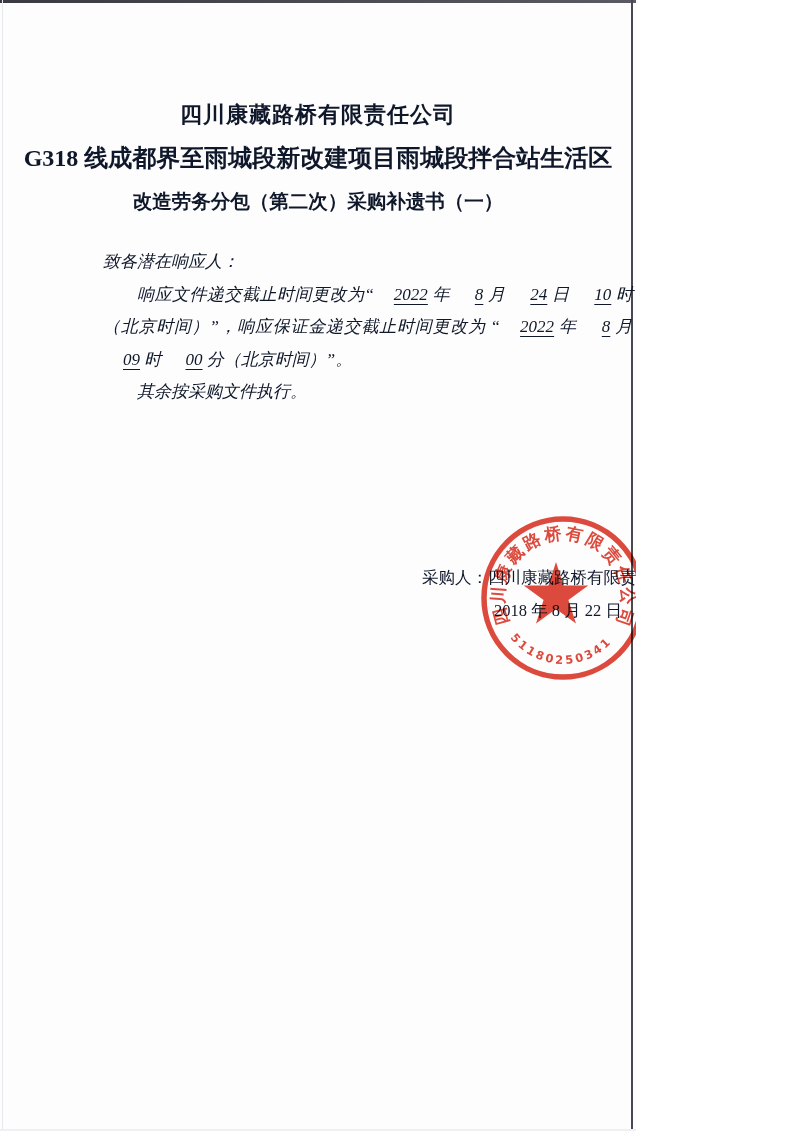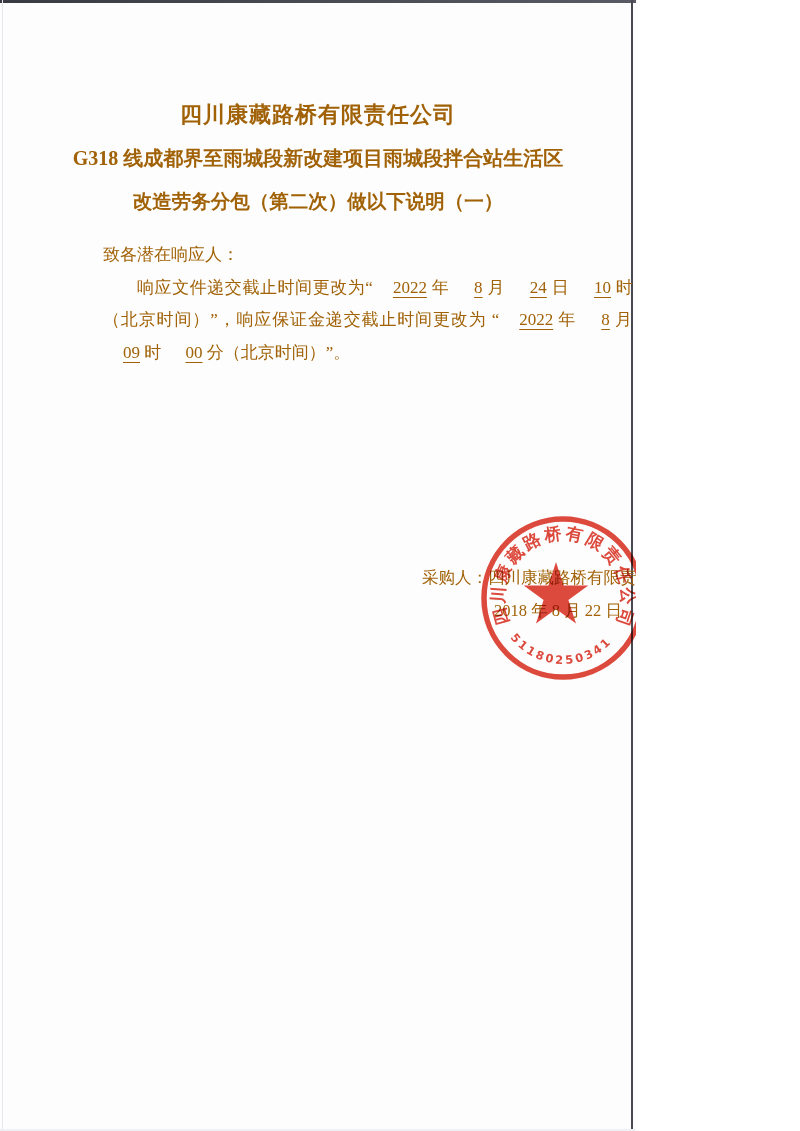--- a/index.html
+++ b/index.html
@@ -2,37 +2,37 @@
 <html><head>
 <meta charset="utf-8">
 <style>
   html,body{margin:0;padding:0;background:#ffffff;}
   .page{
     position:relative;
     width:636px;height:1131px;
     background:#fdfdfd;
     overflow:hidden;
     font-family:"Liberation Serif","DejaVu Serif",serif;
-    color:#a16207;
+    color:#0f172a;
   }
   
   .scan-edge-top{position:absolute;top:0;left:0;width:100%;height:3px;
     background:linear-gradient(to right,#3a3a42,#5a5a64);}
   .scan-edge-right{position:absolute;top:0;right:3px;width:2px;height:100%;background:#494952;}
   .scan-edge-left{position:absolute;top:0;left:2px;width:1px;height:100%;background:#e7e7ee;}
   .scan-edge-bottom{position:absolute;bottom:0;left:0;width:100%;height:2px;background:#eef0f4;}
 
   .title-block{position:absolute;top:93px;left:0;right:0;text-align:center;}
   .title-line-1{font-size:22px;font-weight:bold;line-height:44px;letter-spacing:1px;}
-  .title-line-2{font-size:20px;font-weight:bold;line-height:43px;}
+  .title-line-2{font-size:24px;font-weight:bold;line-height:43px;}
   .title-line-3{font-size:19.5px;font-weight:bold;line-height:43px;}
 
   .body-block{
-    position:absolute;left:103px;top:239px;width:594px;
-    font-size:17px;line-height:32.5px;text-align:justify;
+    position:absolute;left:103px;top:246px;width:594px;
+    font-size:17px;line-height:32.5px;text-align:justify;font-style:italic;
   }
   .body-block p{margin:0;}
   .indent{text-indent:34px;}
   .u{text-decoration:underline;text-underline-offset:4px;margin-left:20px;}
 
   .signature-block{
     position:absolute;left:422px;top:561px;width:272px;
     font-size:16.5px;line-height:33px;
   }
   .signature-date{text-align:center;}
@@ -52,26 +52,27 @@
 <div class="page">
 
   <div class="scan-edge-top"></div>
   <div class="scan-edge-right"></div>
   <div class="scan-edge-left"></div>
   <div class="scan-edge-bottom"></div>
 
   <div class="title-block">
     <div class="title-line-1">四川康藏路桥有限责任公司</div>
     <div class="title-line-2">G318 线成都界至雨城段新改建项目雨城段拌合站生活区</div>
-    <div class="title-line-3">改造劳务分包（第二次）做以下说明（一）</div>
+    <div class="title-line-3">改造劳务分包（第二次）采购补遗书（一）</div>
   </div>
 
   <div class="body-block">
     <p>致各潜在响应人：</p>
     <p class="indent"><span>响应文件递交截止时间更改为“</span><span class="u">2022</span><span> 年 </span><span class="u">8</span><span> 月 </span><span class="u">24</span><span> 日 </span><span class="u">10</span><span> 时 </span><span class="u">00</span><span> 分（北京时间）”，</span><span>响应保证金递交截止时间更改为 “</span><span class="u">2022</span><span> 年 </span><span class="u">8</span><span> 月 </span><span class="u">24</span><span> 日 </span><span class="u">09</span><span> 时 </span><span class="u">00</span><span> 分（北京时间）”。</span></p>
+    <p class="indent">其余按采购文件执行。</p>
   </div>
 
   <div class="signature-block">
     <div>采购人：四川康藏路桥有限责任公司</div>
     <div class="signature-date">2018 年 8 月 22 日</div>
   </div>
 
   <svg class="stamp" viewBox="0 0 172 172" width="172" height="172" xmlns="http://www.w3.org/2000/svg">
     <defs>
       <path id="seal-arc-top" d="M 32.5 110.9 A 59 59 0 1 1 139.5 110.9" fill="none"></path>

